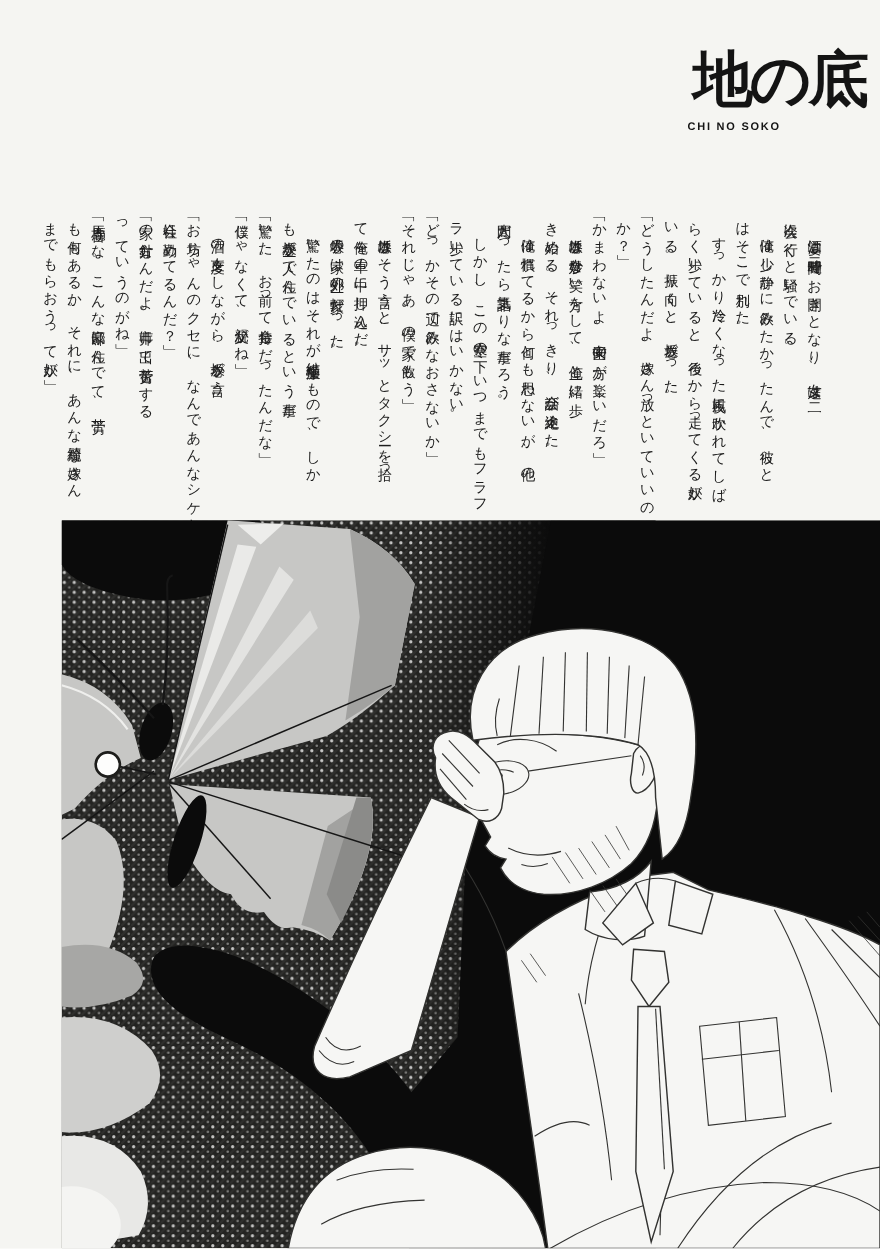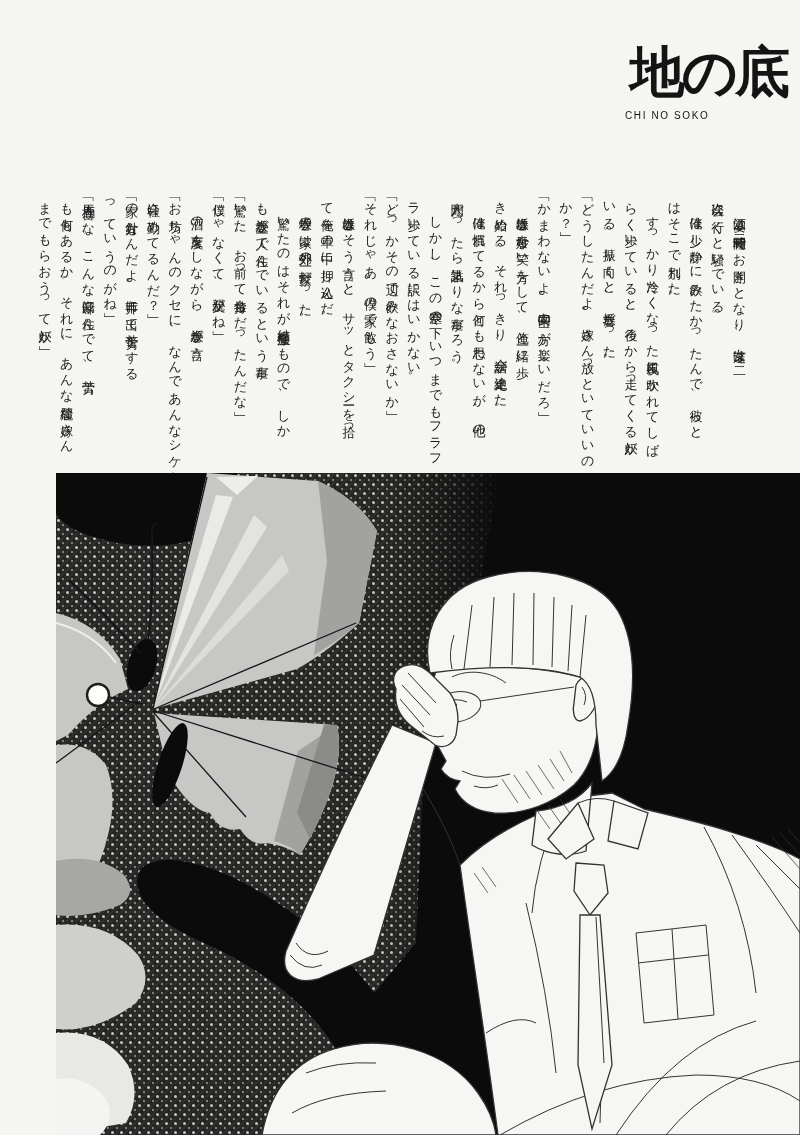--- a/index.html
+++ b/index.html
@@ -13,21 +13,21 @@
   
   .title{
     position:absolute;top:44px;right:13px;
     font-size:55px;font-weight:bold;color:var(--ink,#141414);
     letter-spacing:-3px;line-height:1;
     font-family:"DejaVu Serif",serif;
     margin-left:44px;
   }
   .romaji{
     position:absolute;left:625px;top:110px;
-    font-size:10px;font-weight:normal;letter-spacing:1.6px;
+    font-size:10px;font-weight:bold;letter-spacing:1.6px;
     color:var(--ink,#141414);
     font-family:"Liberation Sans",sans-serif;
   }
   
   .story{
     position:absolute;top:193px;right:50px;height:284px;
     writing-mode:vertical-rl;text-orientation:mixed;
     font-size:13px;line-height:21.7px;letter-spacing:1px;
     color:var(--text,#1c1c1c);
   }

